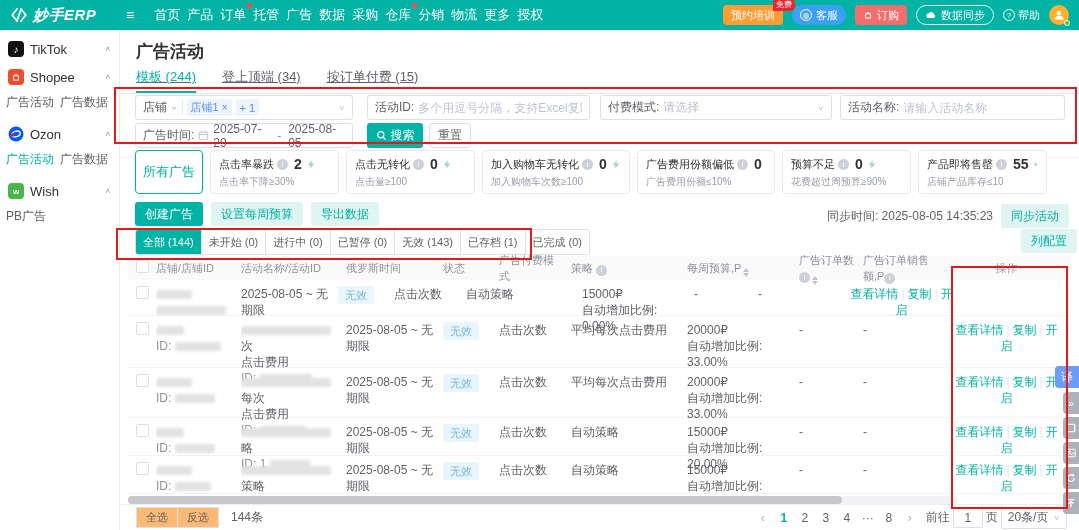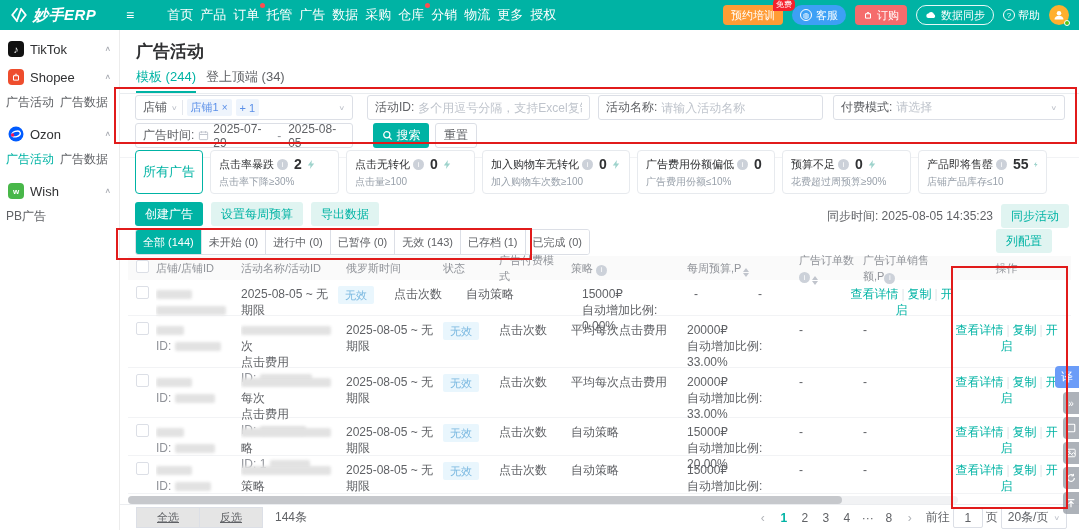--- a/index.html
+++ b/index.html
@@ -4,21 +4,21 @@
 <style>
   * { margin:0; padding:0; box-sizing:border-box; font-family:"Liberation Sans","DejaVu Sans",sans-serif; }
   html,body { width:1079px; height:530px; overflow:hidden; background:#fff; font-size:12px; color:#606266; }
   body { position:relative; }
 
   
   .topbar { position:absolute; left:0; top:0; width:1079px; height:30px; background:#00b3a4; display:flex; align-items:center; padding:0 10px; color:#fff; z-index:10; }
   .logo { display:flex; align-items:center; gap:5px; width:112px; cursor:pointer; }
   .logo-text { font-size:15px; font-weight:bold; font-style:italic; letter-spacing:.5px; white-space:nowrap; }
   .hamburger { font-size:14px; margin:0 8px 0 4px; cursor:pointer; }
-  .top-menu { display:flex; gap:7px; margin-left:25px; font-size:13px; }
+  .top-menu { display:flex; gap:7px; margin-left:12px; font-size:13px; }
   .top-menu .mi { position:relative; cursor:pointer; white-space:nowrap; }
   .mi .ndot { position:absolute; top:-3px; right:-6px; width:5px; height:5px; border-radius:50%; background:#ff4d4f; }
   .top-right { margin-left:auto; display:flex; align-items:center; gap:9px; }
   .tbtn { height:20px; display:flex; align-items:center; gap:4px; padding:0 8px; border-radius:4px; font-size:11px; cursor:pointer; white-space:nowrap; }
   .tbtn.orange { background:#ff9c35; position:relative; }
   .free-badge { position:absolute; top:-7px; right:-12px; background:#f5222d; color:#fff; font-size:8px; padding:1px 3px; border-radius:5px 5px 5px 0; }
   .tbtn.blue { background:#3da0f5; border-radius:10px; }
   .tbtn.pink { background:#f56c6c; }
   .tbtn.ghost { border:1px solid rgba(255,255,255,.9); border-radius:10px; background:transparent; }
   .help-wrap { display:flex; align-items:center; gap:3px; font-size:11px; cursor:pointer; }
@@ -32,21 +32,21 @@
   .sgroup-h .caret { margin-left:auto; color:#a8abb2; font-size:9px; transform:scaleY(.8); }
   .sicon { width:16px; height:16px; border-radius:4px; display:flex; align-items:center; justify-content:center; flex:none; }
   .sitems { display:flex; flex-wrap:wrap; padding:0 0 4px 6px; }
   .sitem { width:54px; padding:4px 0; font-size:12px; color:#606266; cursor:pointer; position:relative; white-space:nowrap; }
   .sitem.active { color:#00b3a4; }
   .hot { color:#f5222d; font-size:8px; font-style:italic; position:relative; top:-5px; margin-left:0px; }
 
   
   .main { position:absolute; left:120px; top:30px; width:959px; height:500px; background:#fff; overflow:hidden; }
   .pg-title { position:absolute; left:16px; top:10px; font-size:17px; font-weight:600; color:#303133; }
-  .tabs { position:absolute; left:0; top:38px; width:959px; height:26px; border-bottom:1px solid #e9ecef; display:flex; gap:10px; padding-left:16px; font-size:13px; }
+  .tabs { position:absolute; left:0; top:38px; width:959px; height:26px; border-bottom:1px solid #e9ecef; display:flex; gap:26px; padding-left:16px; font-size:13px;text-decoration:underline; }
   .tab { color:#606266; cursor:pointer; padding-bottom:8px; }
   .tab.active { color:#00b3a4; border-bottom:2px solid #00b3a4; }
 
   
   .frow1 { position:absolute; left:15px; top:65px; display:flex; }
   .frow2 { position:absolute; left:15px; top:93px; display:flex; }
   .fbox { height:25px; border:1px solid #dcdfe6; border-radius:3px; background:#fff; display:flex; align-items:center; padding:0 7px; gap:4px; font-size:12px; color:#606266; }
   .fbox .ph { color:#bfc4cc; }
   .fbox input { border:none; outline:none; flex:1; font-size:12px; color:#606266; min-width:0; }
   .fbox input::placeholder { color:#bfc4cc; }
@@ -65,21 +65,21 @@
   .card-v { font-weight:bold; font-size:14px; margin:0 1px 0 3px; }
   .card-d { color:#98a0aa; font-size:10px; margin-top:3px; white-space:nowrap; }
   .info-i { width:11px; height:11px; border-radius:50%; background:#ccd1d9; color:#fff; font-size:8px; display:inline-flex; align-items:center; justify-content:center; flex:none; }
 
   
   .toolbar { position:absolute; left:15px; top:172px; display:flex; gap:8px; }
   .btn { height:24px; padding:0 10px; border-radius:3px; font-size:12px; display:flex; align-items:center; cursor:pointer; white-space:nowrap; }
   .btn.primary { background:#00b3a4; color:#fff; }
   .btn.light { background:#e0f4f1; color:#00b3a4; }
   .sync-wrap { position:absolute; right:10px; top:174px; display:flex; align-items:center; gap:8px; font-size:12px; color:#606266; }
-  .colcfg { position:absolute; right:27px; top:199px; }
+  .colcfg { position:absolute; right:2px; top:199px; }
 
   
   .stabs { position:absolute; left:15px; top:199px; display:inline-flex; border:1px solid #dcdfe6; border-radius:3px; overflow:hidden; height:26px; }
   .stab { padding:0 7px; line-height:24px; font-size:11px; color:#606266; border-left:1px solid #dcdfe6; cursor:pointer; white-space:nowrap; background:#fff; }
   .stab:first-child { border-left:none; }
   .stab.active { background:#00b3a4; color:#fff; }
 
   
   .thead { position:absolute; left:8px; top:226px; width:943px; height:24px; background:#fafafa; display:flex; align-items:center; color:#909399; font-size:11px; }
   .tbody { position:absolute; left:8px; top:250px; width:943px; height:222px; overflow:hidden; }
@@ -102,21 +102,21 @@
   .sort i { width:0; height:0; border-left:3px solid transparent; border-right:3px solid transparent; display:block; }
   .sort .up { border-bottom:4px solid #c0c4cc; } .sort .dn { border-top:4px solid #c0c4cc; }
   .rh36{height:36px} .rh52{height:52px} .rh50{height:50px} .rh38{height:38px} .rh40{height:40px}
 
   
   .hscroll { position:absolute; left:8px; top:466px; width:830px; height:8px; background:#f1f2f4; border-radius:4px; }
   .hthumb { width:86%; height:8px; background:#c6c8cc; border-radius:4px; cursor:pointer; }
 
   
   .foot { position:absolute; left:0; top:474px; width:959px; height:26px; background:#fff; border-top:1px solid #ebedf0; display:flex; align-items:center; padding:0 12px 0 16px; }
-  .fseg { border:1px solid #dcdfe6; background:#e5e5e5; padding:2px 20px; font-size:11px; color:#606266; cursor:pointer;text-decoration:underline; }
+  .fseg { border:1px solid #dcdfe6; background:#fdba74; padding:2px 9px; font-size:11px; color:#606266; cursor:pointer; }
   .fseg + .fseg { margin-left:-1px; }
   .fcount { margin-left:12px; color:#606266; }
   .pager { margin-left:auto; display:flex; align-items:center; gap:3px; font-size:12px; color:#606266; }
   .pg { min-width:18px; text-align:center; cursor:pointer; color:#606266; }
   .pg.active { color:#00b3a4; font-weight:bold; }
   .pg.nav { color:#b0b3b8; }
   .goto-in { width:30px; height:20px; border:1px solid #dcdfe6; border-radius:2px; text-align:center; font-size:12px; color:#606266; outline:none; }
   .psize { border:1px solid #dcdfe6; border-radius:2px; height:22px; display:flex; align-items:center; gap:5px; padding:0 6px; cursor:pointer; }
 
   
@@ -246,65 +246,66 @@
     <span class="sitem">PB广告</span>
   </div>
 </div>
 
 <div class="main">
   <div class="pg-title">广告活动</div>
 
   <div class="tabs">
     <span class="tab active">模板 (244)</span>
     <span class="tab">登上顶端 (34)</span>
+    <span class="tab">按订单付费 (15)</span>
   </div>
 
   <div class="frow1">
     <div class="fbox" style="width:218px">
       <span>店铺</span>
       <span class="vcaret">∨</span>
       <span style="width:1px;height:15px;background:#e4e7ed"></span>
       <span class="tag">
           <span>店铺1</span>
           <span class="x">×</span>
         </span>
       <span class="tag">+ 1</span>
       <span style="flex:1"></span>
       <span class="vcaret">∨</span>
     </div>
     <div class="fbox" style="width:223px;margin-left:14px">
       <span style="white-space:nowrap">活动ID:</span>
       <input placeholder="多个用逗号分隔，支持Excel复制粘贴" style="">
     </div>
-    <div class="fbox" style="width:225px;margin-left:8px">
-      <span style="white-space:nowrap">活动名称:</span>
-      <input placeholder="请输入活动名称" style="">
-    </div>
     <div class="fbox" style="width:232px;margin-left:10px">
       <span>付费模式:</span>
       <span class="ph">请选择</span>
       <span style="flex:1"></span>
       <span class="vcaret">∨</span>
+    </div>
+    <div class="fbox" style="width:225px;margin-left:8px">
+      <span style="white-space:nowrap">活动名称:</span>
+      <input placeholder="请输入活动名称" style="">
     </div>
   </div>
 
   <div class="frow2">
     <div class="fbox" style="width:218px">
       <span style="white-space:nowrap">广告时间:</span>
       <span style="display:flex">
           <svg width="11" height="11" viewBox="0 0 16 16" fill="none" stroke="#c0c4cc" stroke-width="1.4">
             <rect x="2" y="3" width="12" height="11" rx="1"></rect>
             <path d="M2 6.5 h12 M5 1.5 v3 M11 1.5 v3"></path>
           </svg>
         </span>
       <span>2025-07-29</span>
       <span style="color:#909399;margin:0 3px">-</span>
       <span>2025-08-05</span>
     </div>
-    <div class="sbtn teal" style="margin-left:20px">
+    <div class="sbtn teal" style="margin-left:14px">
       <span style="display:flex">
           <svg width="11" height="11" viewBox="0 0 16 16" fill="none" stroke="#fff" stroke-width="1.8">
             <circle cx="7" cy="7" r="4.5"></circle>
             <path d="M10.5 10.5 L14 14"></path>
           </svg>
         </span>
       <span>搜索</span>
     </div>
     <div class="sbtn plain" style="margin-left:6px">
         <span>重置</span>

